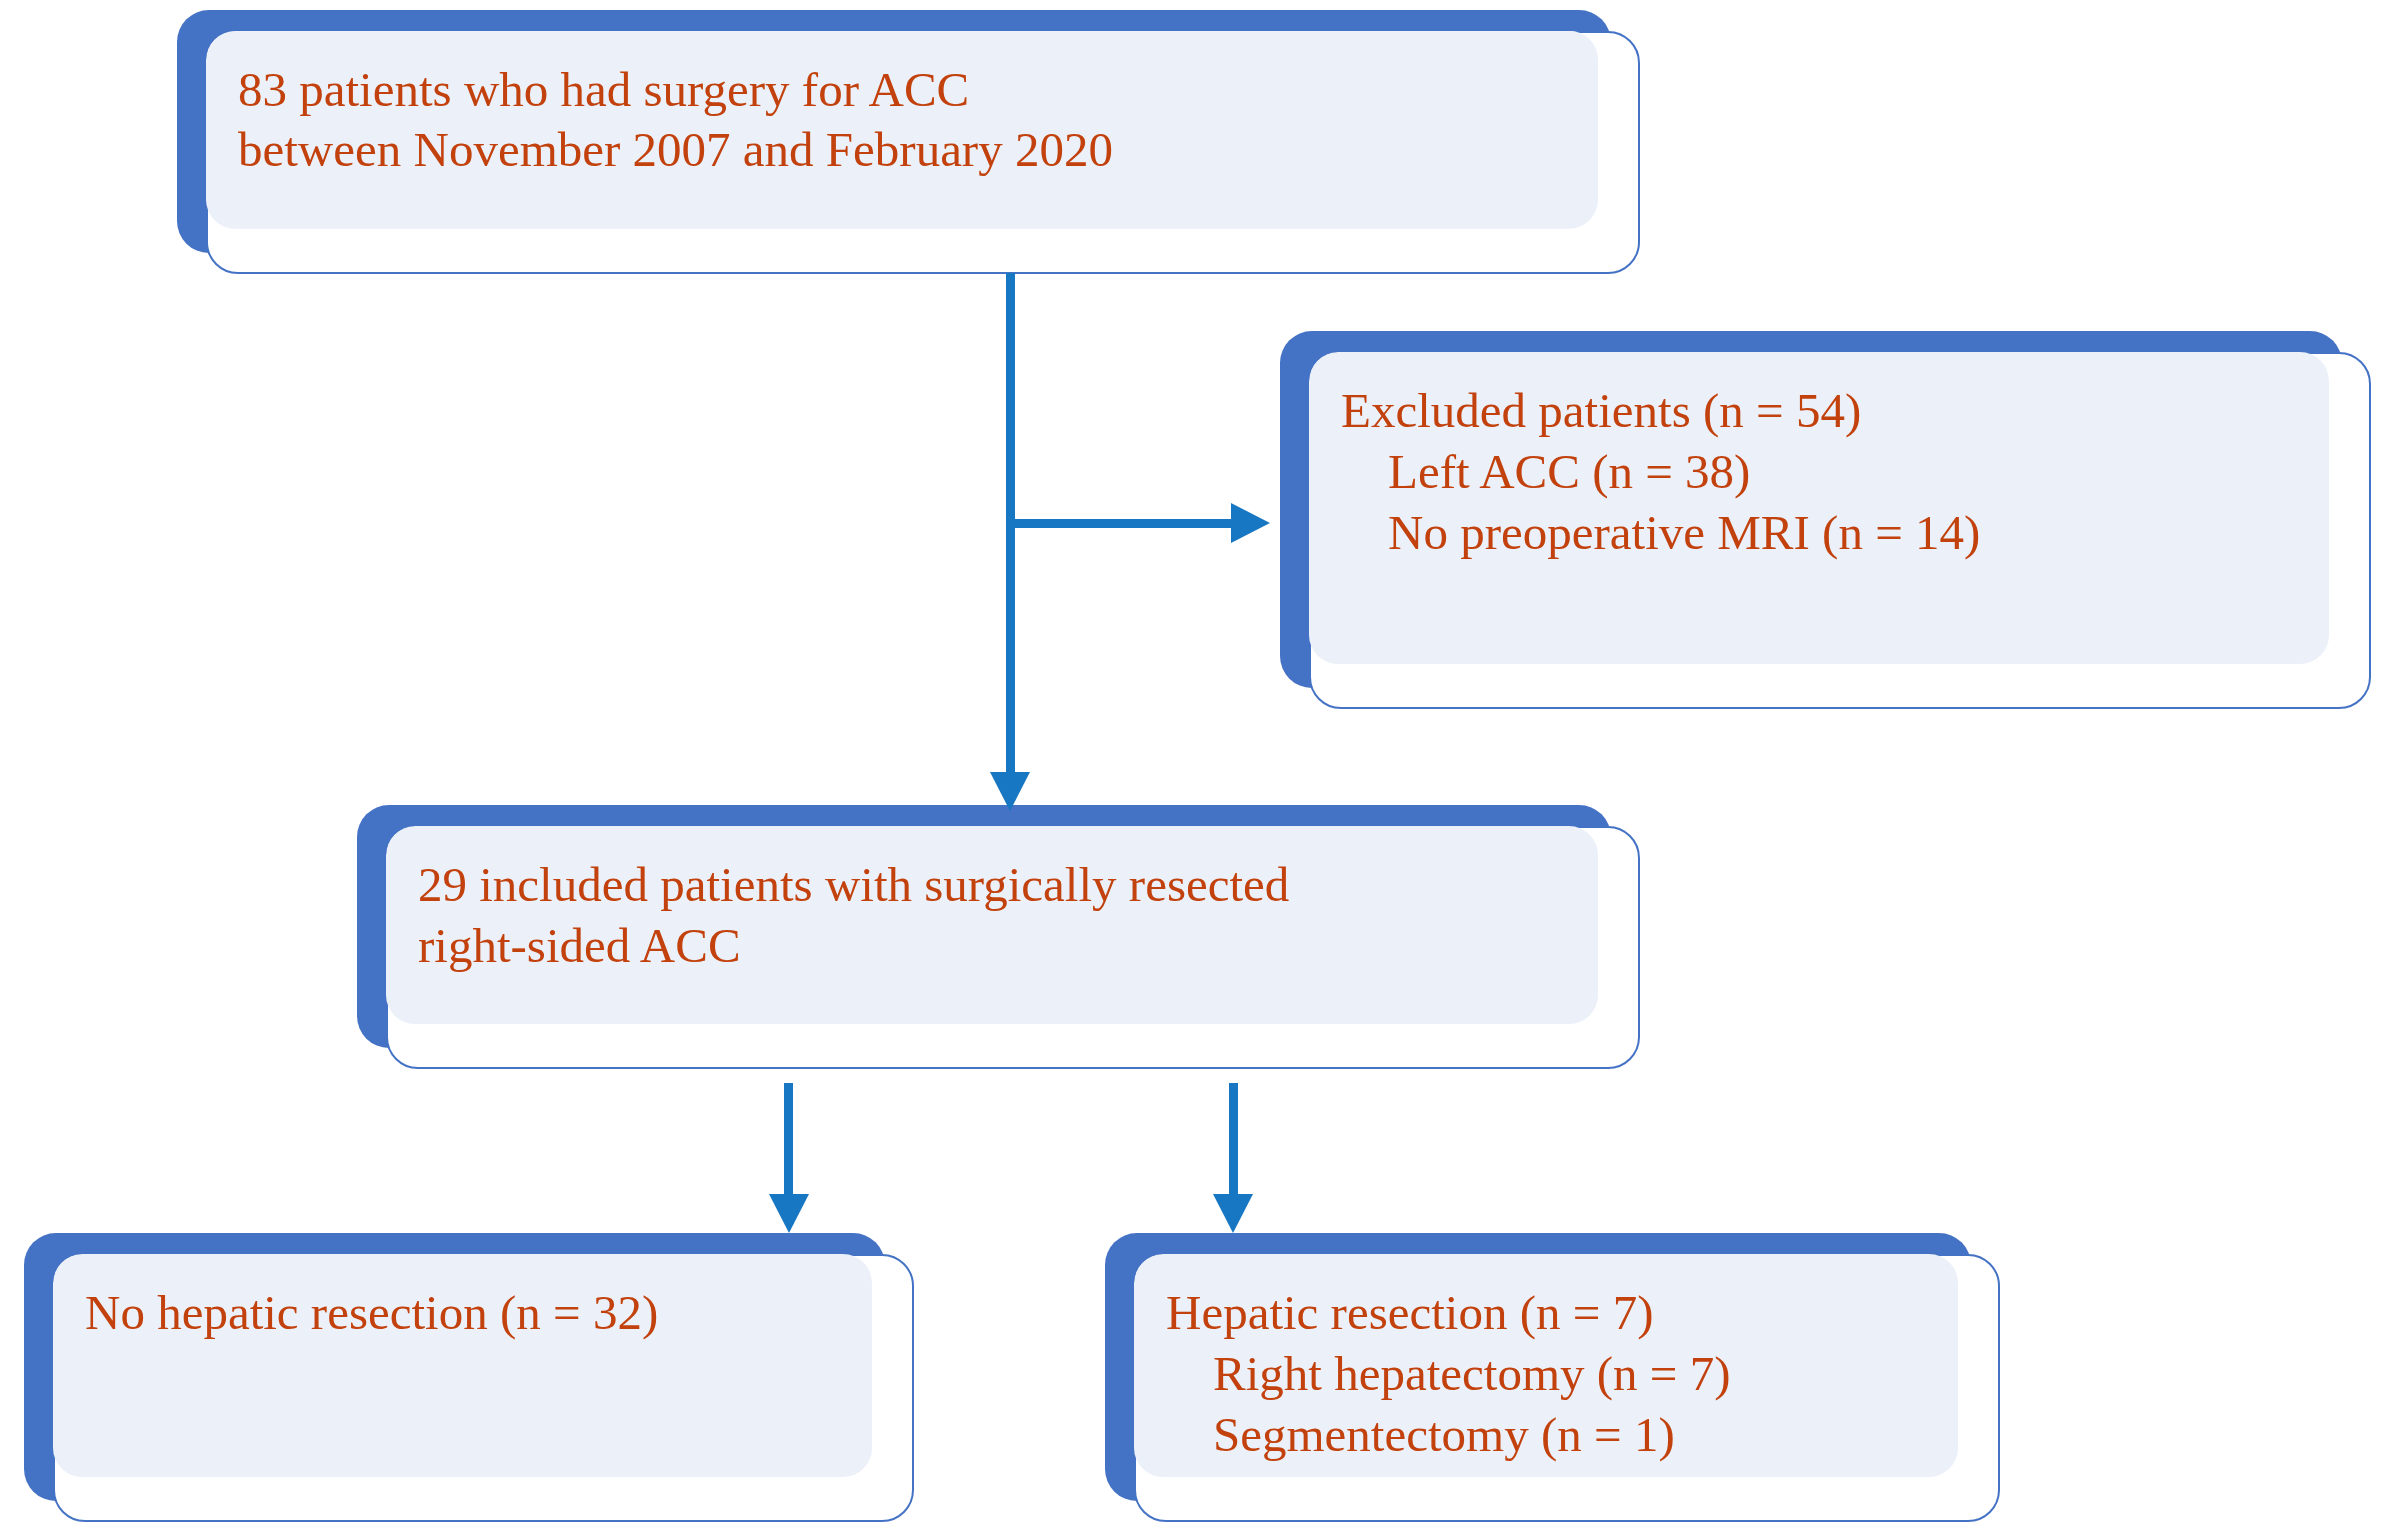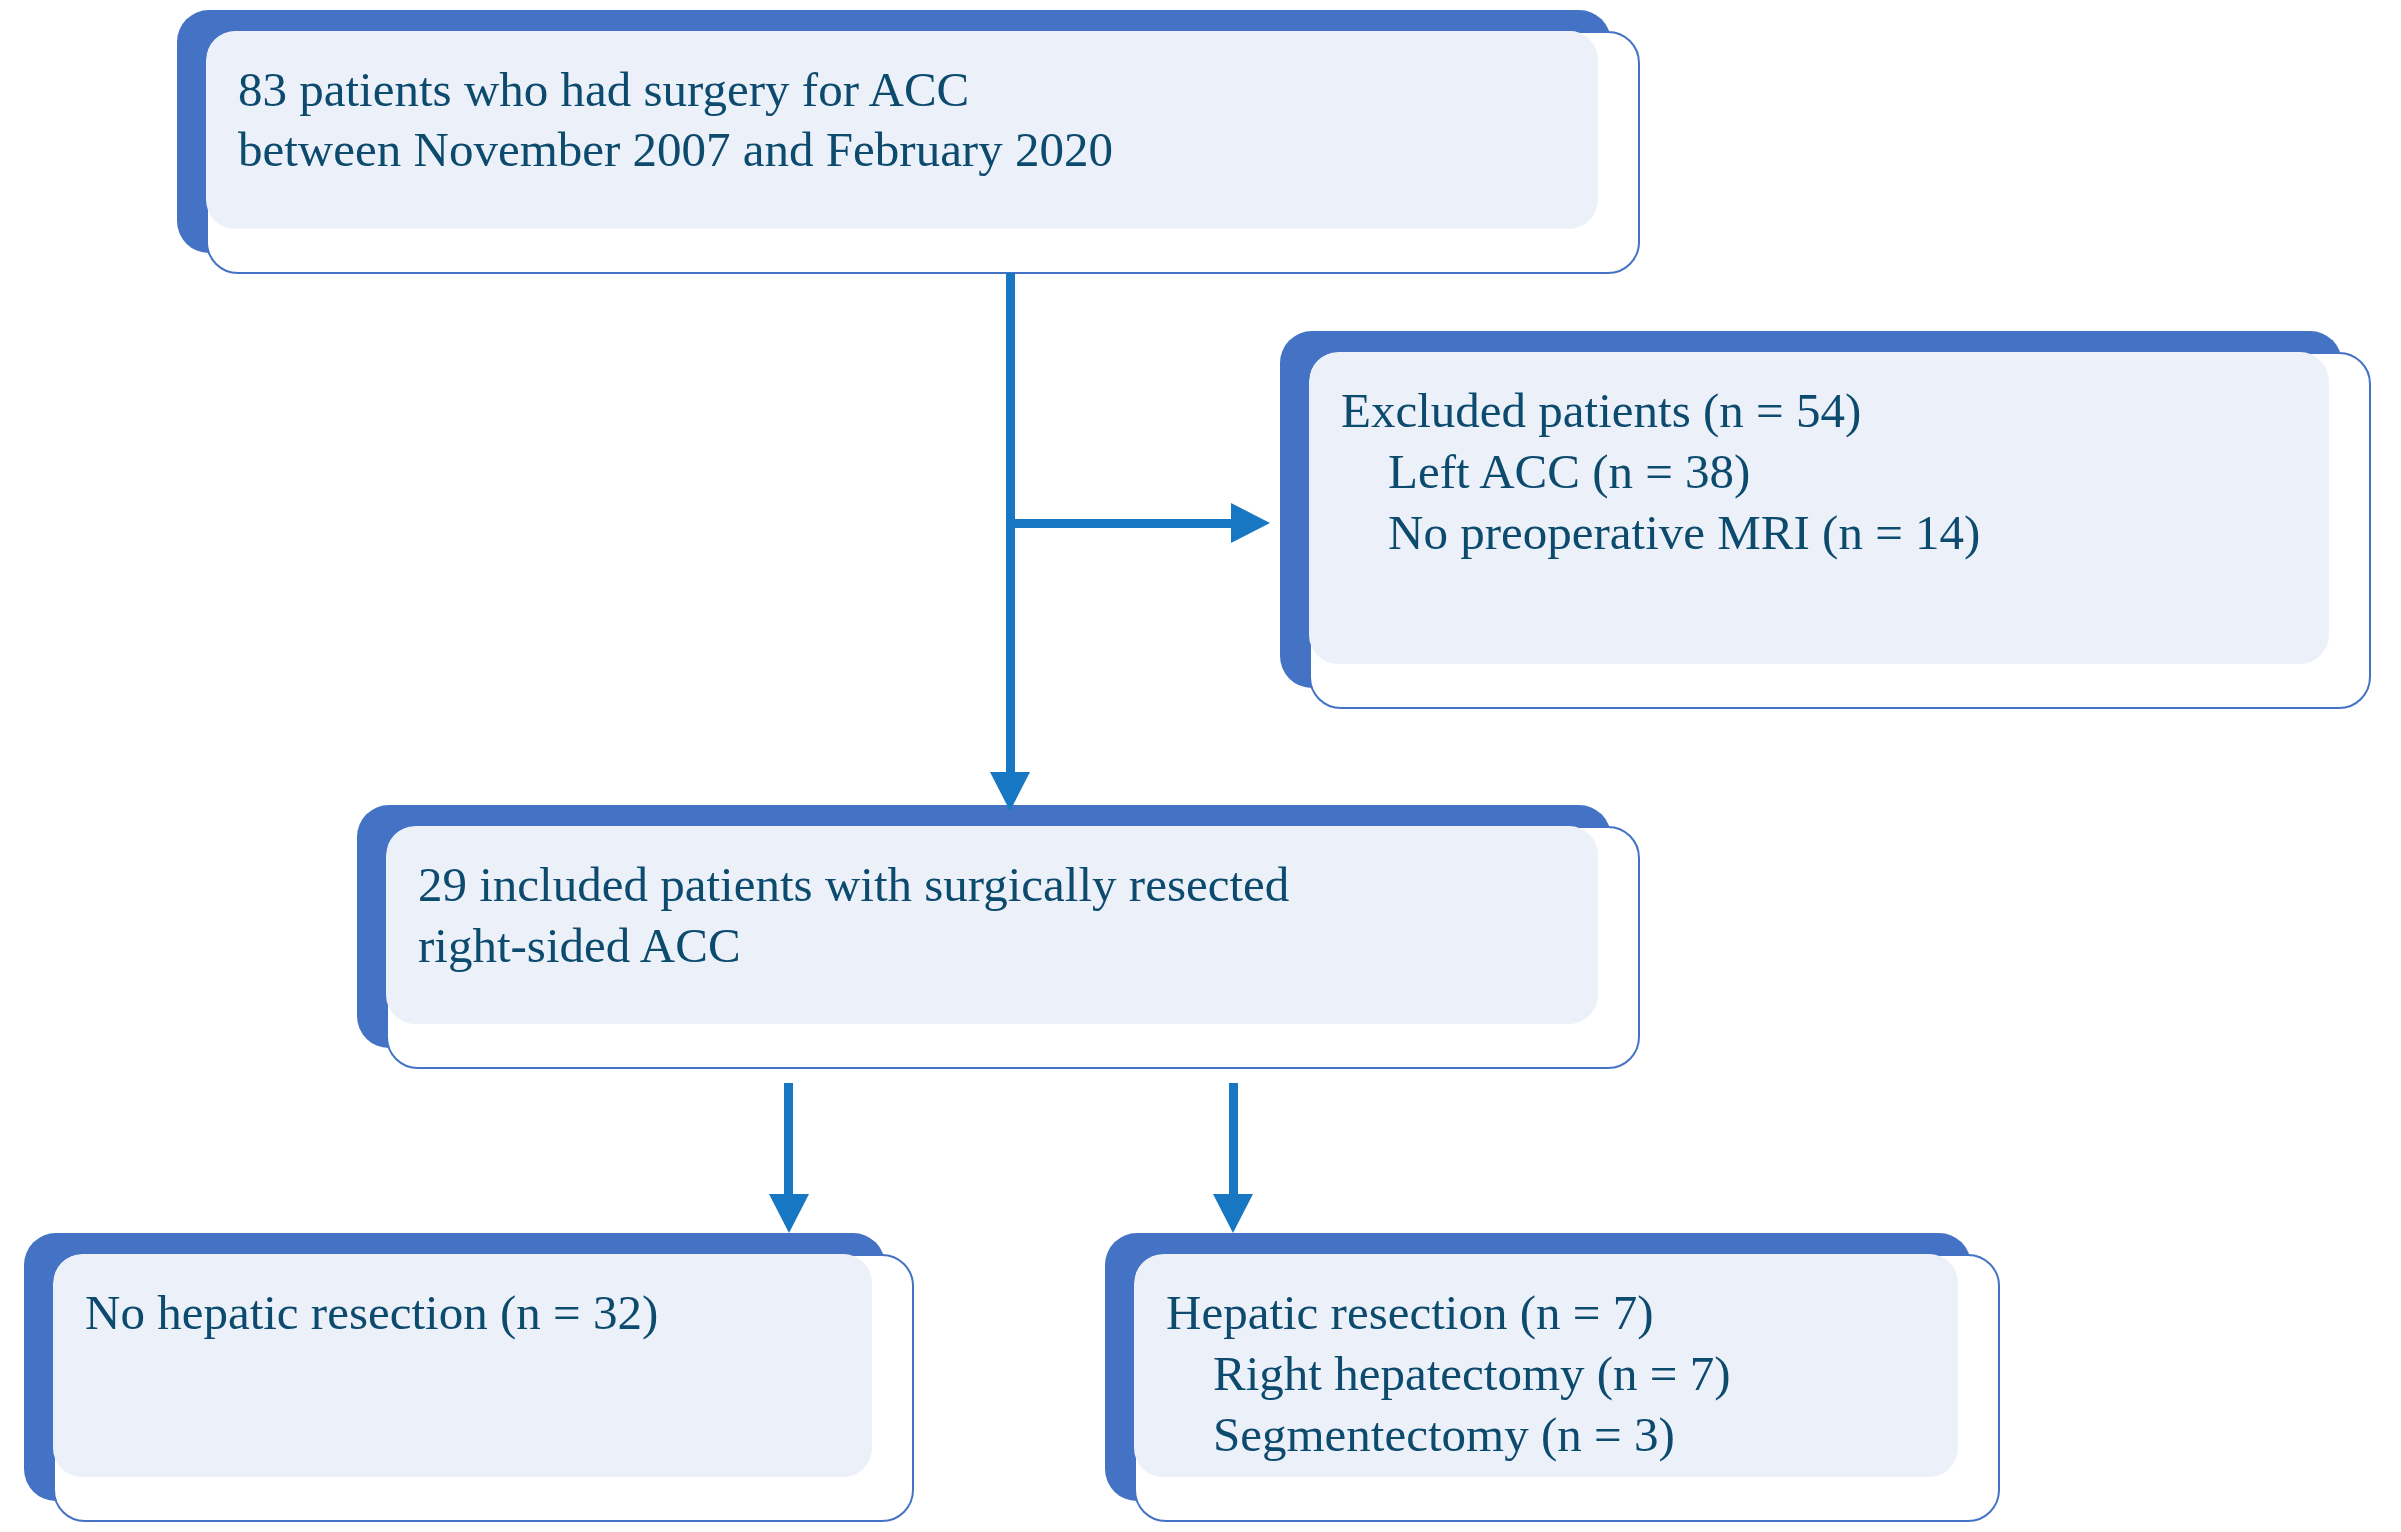--- a/index.html
+++ b/index.html
@@ -51,21 +51,21 @@
     border-radius: 29px;
     background: #EBF0F9;
     
     clip-path: inset(0 42px 45px 0 round 29px);
     display: flex;
     flex-direction: column;
     justify-content: flex-start;
   }
   .flow-box .text-block {
     padding: 29px 32px 0 32px;
-    color: #0c4a6e;
+    color: #c2410c;
     font-size: 49px;
     line-height: 1.24;
     white-space: nowrap;
   }
   .flow-box .line {
     display: block;
   }
   .flow-box .line.indent {
     padding-left: 47px;
   }
@@ -143,21 +143,21 @@
     </div>
   </div>
 
   <div class="flow-box" style="left:1105px; top:1233px; width:866px; height:268px;">
     <div class="plate"></div>
     <div class="card"></div>
     <div class="inner">
       <div class="text-block">
         <span class="line">Hepatic resection (n = 7)</span>
         <span class="line indent">Right hepatectomy (n = 7)</span>
-        <span class="line indent">Segmentectomy (n = 3)</span>
+        <span class="line indent">Segmentectomy (n = 1)</span>
       </div>
     </div>
   </div>
 
   <div class="conn v" style="left:1006px; top:273px; height:511px;"></div>
   <div class="arrowhead down" style="left:990px; top:772px;"></div>
 
   <div class="conn h" style="left:1006px; top:519px; width:235px;"></div>
   <div class="arrowhead right" style="left:1231px; top:503px;"></div>
 

